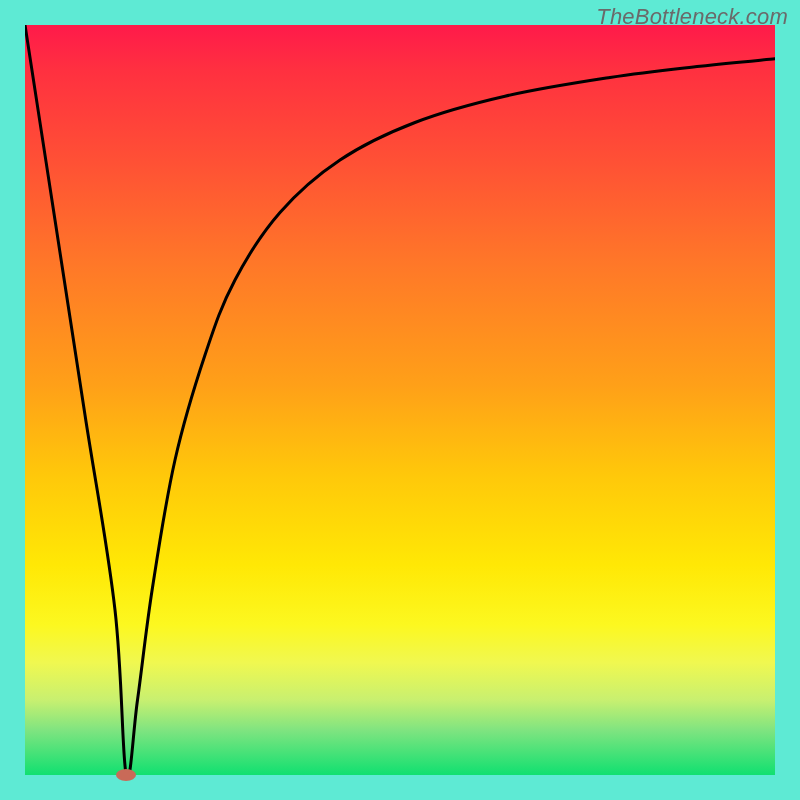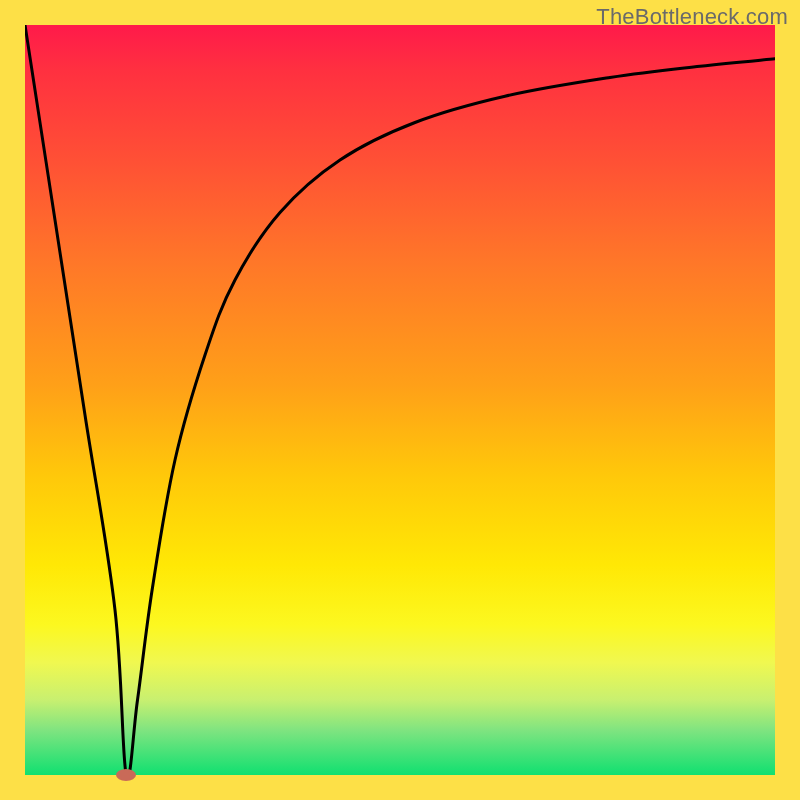--- a/index.html
+++ b/index.html
@@ -6,22 +6,23 @@
     margin: 0;
     padding: 0;
     width: 800px;
     height: 800px;
     overflow: hidden;
     font-family: Arial, Helvetica, sans-serif;
   }
   .frame {
     width: 800px;
     height: 800px;
-    background: #fde047;
+    background: #5eead4;
     position: relative;
+    font-style: italic;
   }
   .plot-area {
     position: absolute;
     left: 25px;
     top: 25px;
     width: 750px;
     height: 750px;
   }
   .gradient-bg {
     position: absolute;

